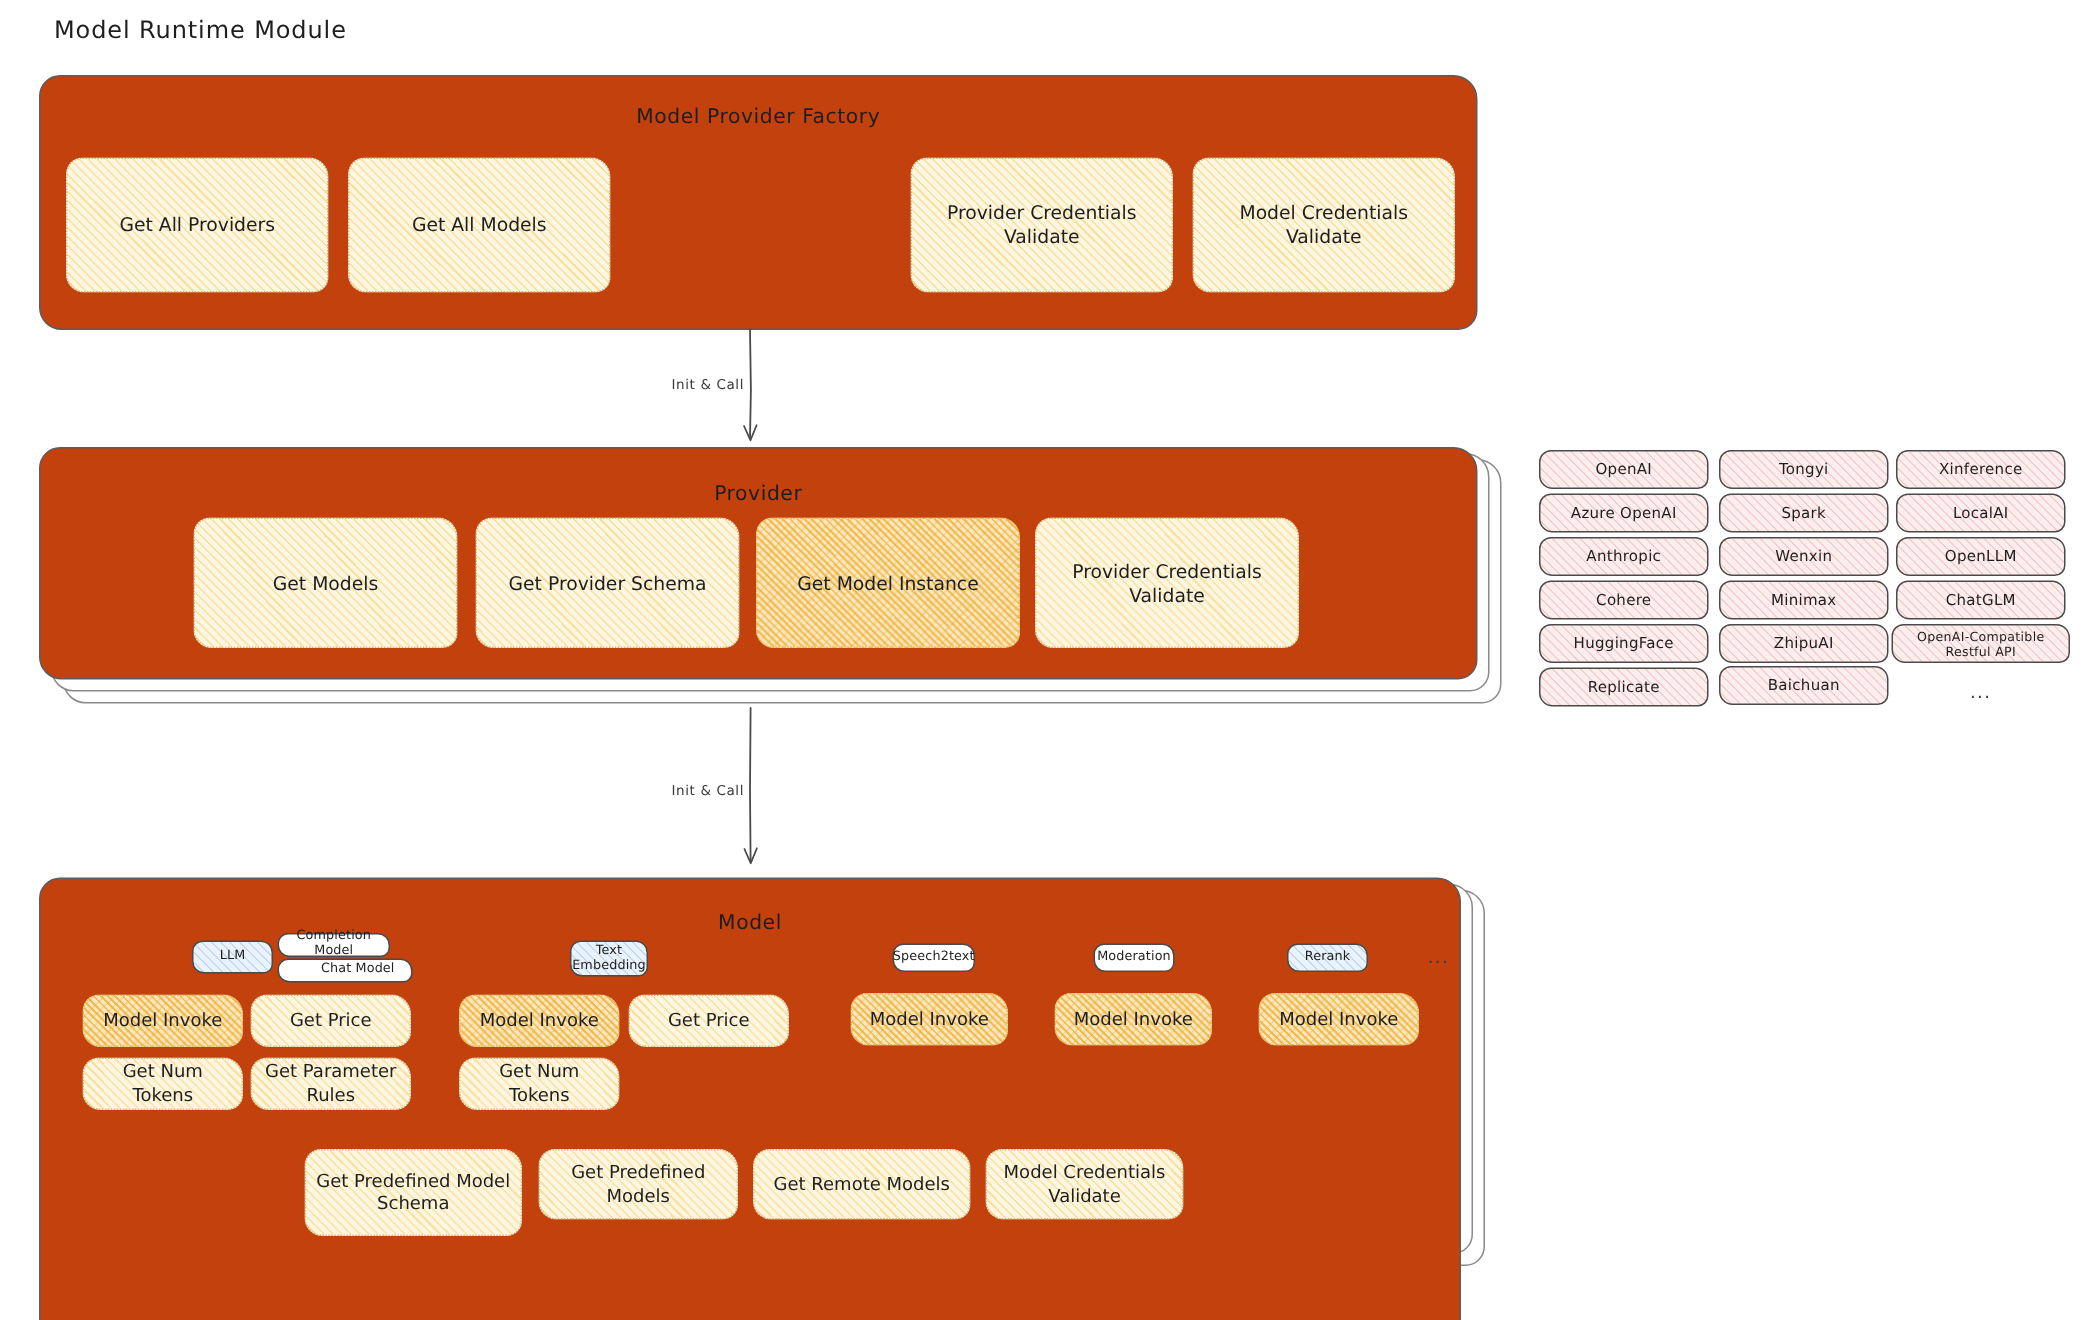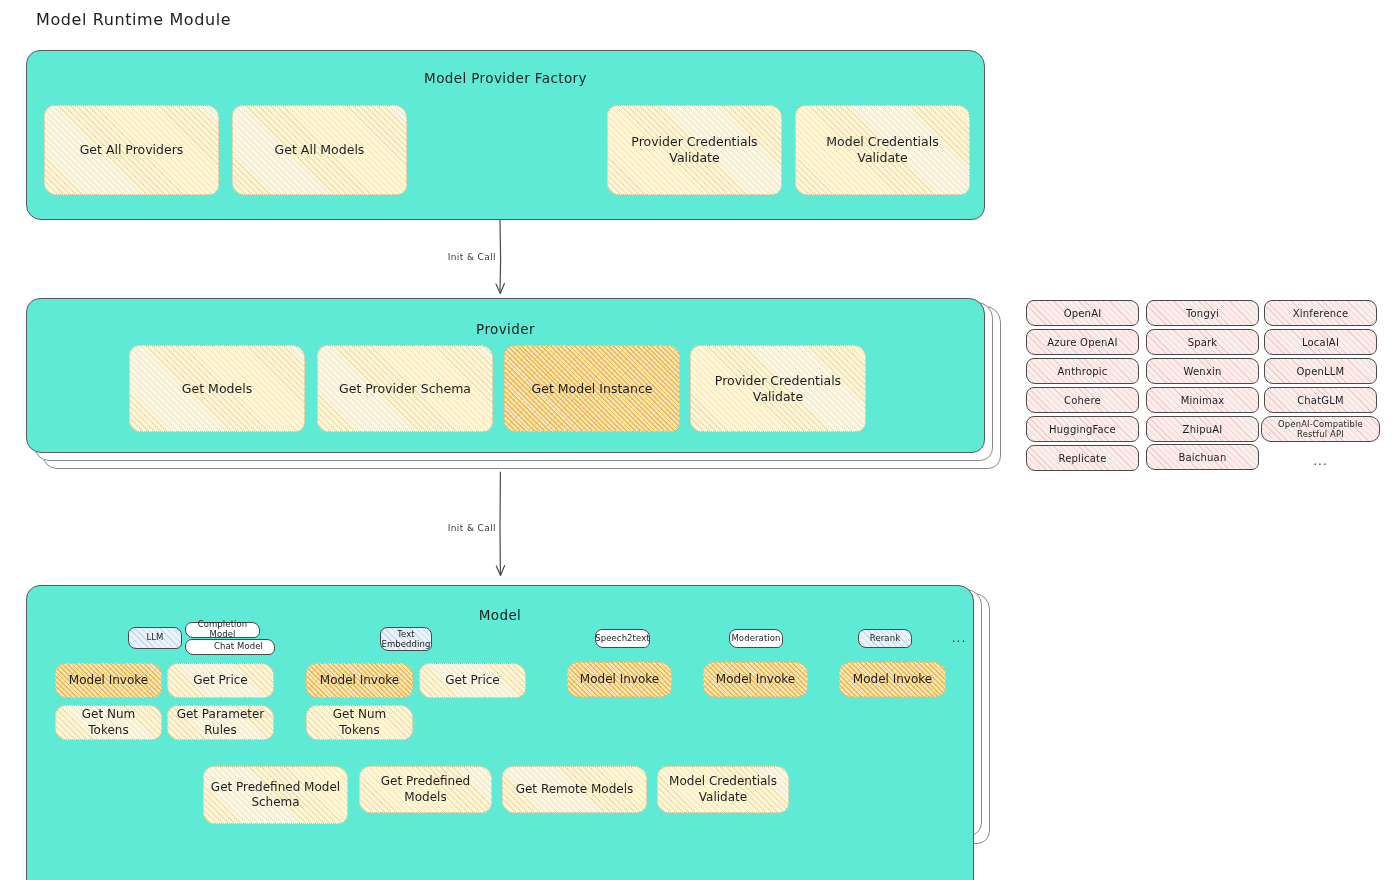--- a/index.html
+++ b/index.html
@@ -15,21 +15,21 @@
   .abs{position:absolute;box-sizing:border-box;}
 
   
   #page-title{
     left:36px;top:10px;
     font-size:16px;letter-spacing:.6px;color:#1e1e1e;
   }
 
   
   .container{
-    background:#5eead4;
+    background:#c2410c;
     border:1.4px solid #5c5c5c;
     border-radius:14px 16px 13px 15px;
     text-decoration:underline;
   }
   .stack-layer{
     background:#ffffff;
     border:1.2px solid #8a8a8a;
     border-radius:14px 16px 13px 15px;
   }
   .container-title{
@@ -197,21 +197,21 @@
     </div>
   <div class="abs chip" style="left:1264px;top:329px;width:113px;height:26px;">
     <span>LocalAI</span>
     </div>
   <div class="abs chip" style="left:1264px;top:358px;width:113px;height:26px;">
     <span>OpenLLM</span>
     </div>
   <div class="abs chip" style="left:1264px;top:387px;width:113px;height:26px;">
     <span>ChatGLM</span>
     </div>
-  <div class="abs chip" style="left:1261px;top:416px;width:119px;height:26px;font-size:8.4px;border-radius:10px;">
+  <div class="abs chip" style="left:1261px;top:416px;width:119px;height:26px;font-size:8.4px;">
     <span>OpenAI-Compatible Restful API</span>
     </div>
   <div class="abs ellipsis" style="left:1264px;top:452px;width:113px;height:18px;">
     <span>...</span>
     </div>
 
   <svg class="arrow" style="left:495px;top:472px;width:20px;height:110px;" viewBox="0 0 20 110">
     <path d="M5.4 0 L5 55 L5.4 102" stroke="#4a4a4a" stroke-width="1.2" fill="none" stroke-linecap="round"></path>
     <path d="M1.3 94 L5.5 103.5 L9.6 93.5" stroke="#4a4a4a" stroke-width="1.2" fill="none" stroke-linecap="round" stroke-linejoin="round"></path>
   </svg>

